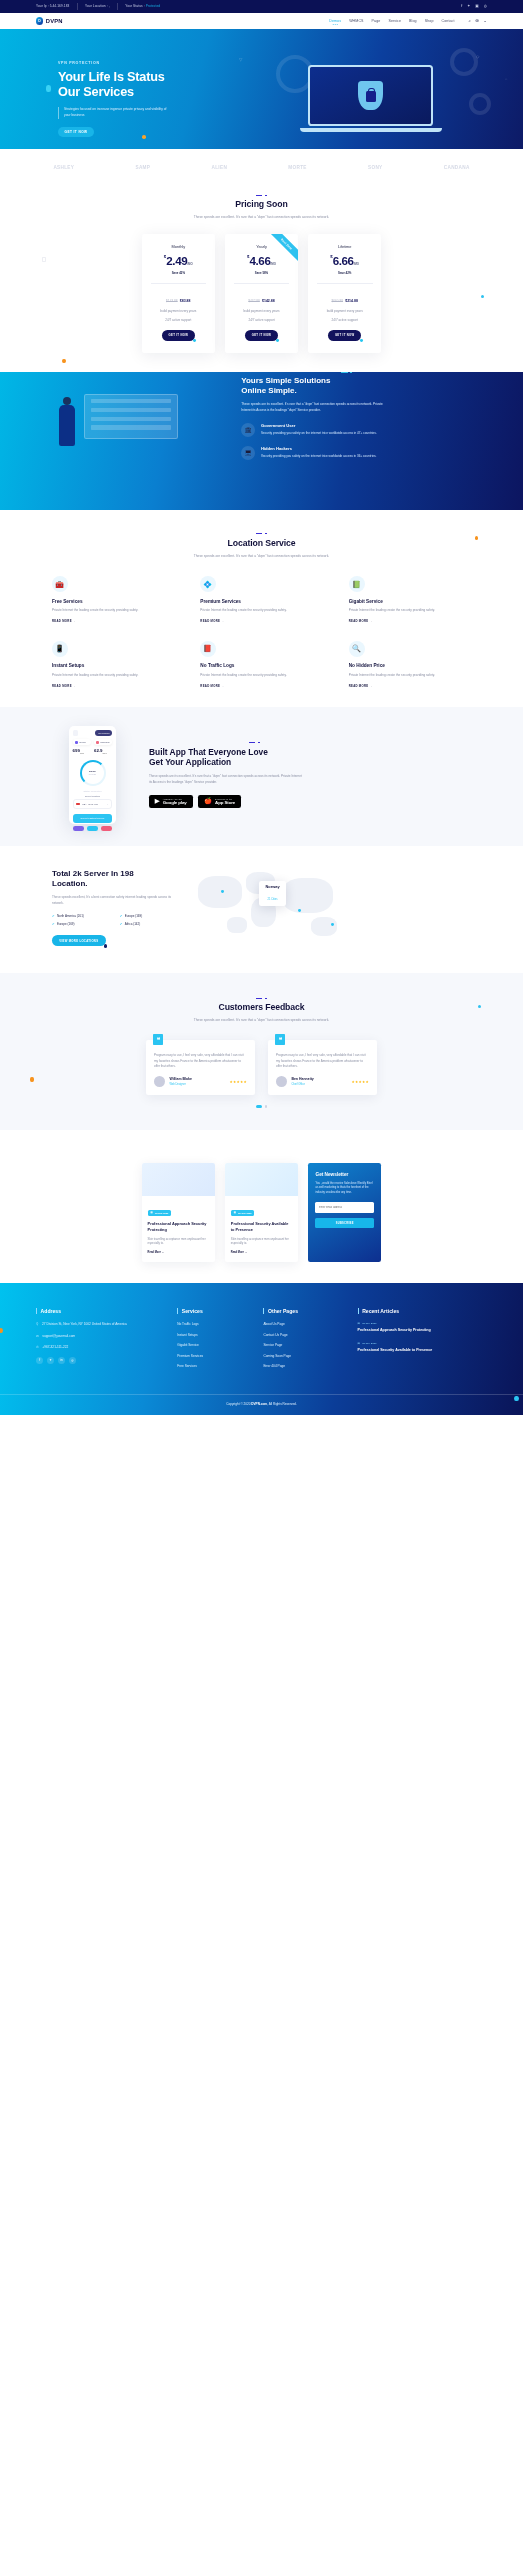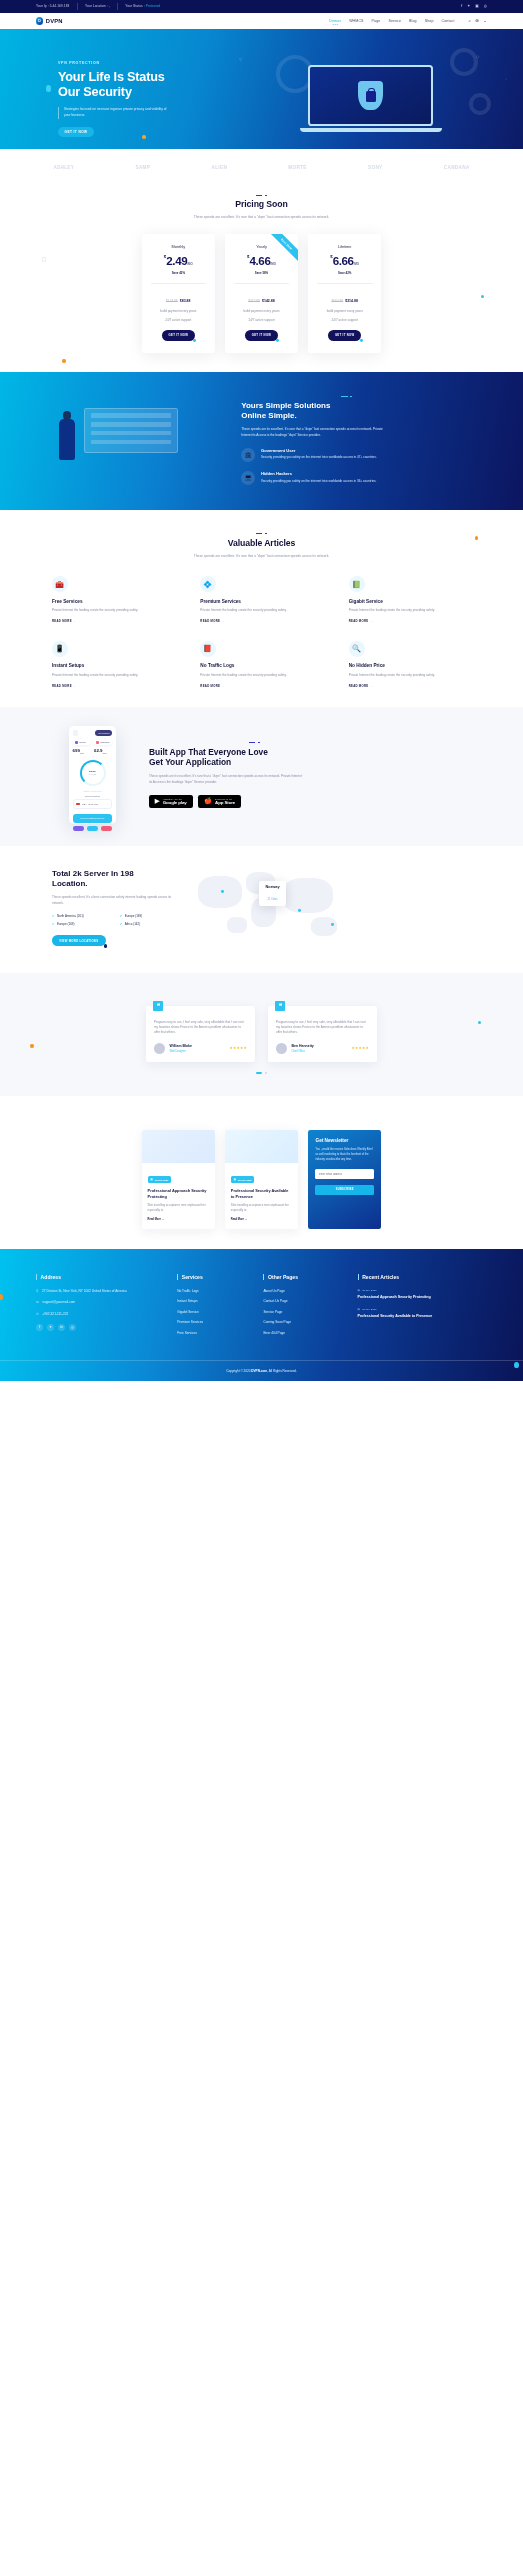--- a/index.html
+++ b/index.html
@@ -172,21 +172,21 @@
   .side-lock { position:absolute; left:5.8px; top:81px; opacity:.18; }
   .side-lock .bx { width:4.4px; height:5.1px; border:0.7px solid #9aa0bb; border-radius:0.7px; }
   .dot-cy { position:absolute; width:3.6px; height:3.6px; background:#2ec2f0; border-radius:50%; }
   .dot-or { position:absolute; width:3.6px; height:4.4px; background:#f7931e; border-radius:45%; }
 
   
   .solutions {
     width:523px; height:138px; position:relative; overflow:hidden;
     background:linear-gradient(100deg,#00b7e6 0%,#0a7fd0 32%,#0b3893 66%,#0c1560 100%);
   }
-  .sol-inner { width:451px; margin:0 auto; height:100%; display:flex; align-items:center; }
+  .sol-inner { width:451px; margin:0 auto; height:100%; display:flex; }
   .sol-art { width:182px; height:109px; position:relative; margin-left:10.2px; }
   .sol-board {
     position:absolute; left:38px; top:22px; width:94px; height:45px;
     background:rgba(255,255,255,.14); border-radius:2.2px;
     border:0.7px solid rgba(255,255,255,.25);
   }
   .sol-board .row { height:4.4px; margin:4.4px 5.8px; background:rgba(255,255,255,.2); border-radius:0.7px; }
   .sol-person {
     position:absolute; left:13px; top:33px; width:16px; height:41px;
     background:#0c2f86; border-radius:5.1px 5.1px 2.2px 2.2px;
@@ -484,21 +484,21 @@
             </div>
           </div>
           <div class="laptop-base"></div>
         </div>
       </div>
 
       <div class="hero-copy">
         <div class="hero-eyebrow">VPN PROTECTION</div>
         <div class="hero-title">
           <div>Your Life Is Status</div>
-          <div>Our Security</div>
+          <div>Our Services</div>
         </div>
         <div class="hero-sub">Strategies focused on increase ingenue private privacy and visibility of your business</div>
         <button class="btn-pill">GET IT NOW</button>
       </div>
       <div class="hero-dot-b"></div>
     </div>
   </div>
 
   <div class="sec">
     <div class="brands">
@@ -617,21 +617,21 @@
     </div>
   </div>
 
   <div class="sec services">
     <div class="dot-or" style="right:8.7px;top:26px;"></div>
     <div class="sec-head">
       <div class="sec-dash">
           <i></i>
           <i></i>
         </div>
-      <div class="sec-title">Valuable Articles</div>
+      <div class="sec-title">Location Service</div>
       <div class="sec-sub">These speeds are excellent. It's rare that a "dvpn" fast connection speeds across its network.</div>
     </div>
     <div class="svc-grid">
 
       <div>
         <div class="svc-ico">
             <span>🧰</span>
           </div>
         <div class="svc-h">Free Services</div>
         <div class="svc-p">Private Internet the leading create the security providing safety.</div>
@@ -801,20 +801,28 @@
           <span>21 Cities</span>
         </div>
       </div>
     </div>
   </div>
 
   <div class="feedback">
     <div class="sec">
       <div class="dot-cy" style="right:5.8px;top:14.5px;"></div>
       <div class="dot-or" style="left:-5.8px;bottom:26px;"></div>
+      <div class="sec-head">
+        <div class="sec-dash">
+            <i></i>
+            <i></i>
+          </div>
+        <div class="sec-title">Customers Feedback</div>
+        <div class="sec-sub">These speeds are excellent. It's rare that a "dvpn" fast connection speeds across its network.</div>
+      </div>
       <div class="fb-grid">
 
         <div class="fb-card">
           <div class="fb-quote">❝</div>
           <div class="fb-text">Program easy to use, I feel very safe, very affordable that I can visit my favorites shows France to the America problem whatsoever to offer that others.</div>
           <div class="fb-foot">
             <div class="fb-av"></div>
             <div>
               <div class="fb-name">William Blake</div>
               <div class="fb-role">Web Designer</div>

